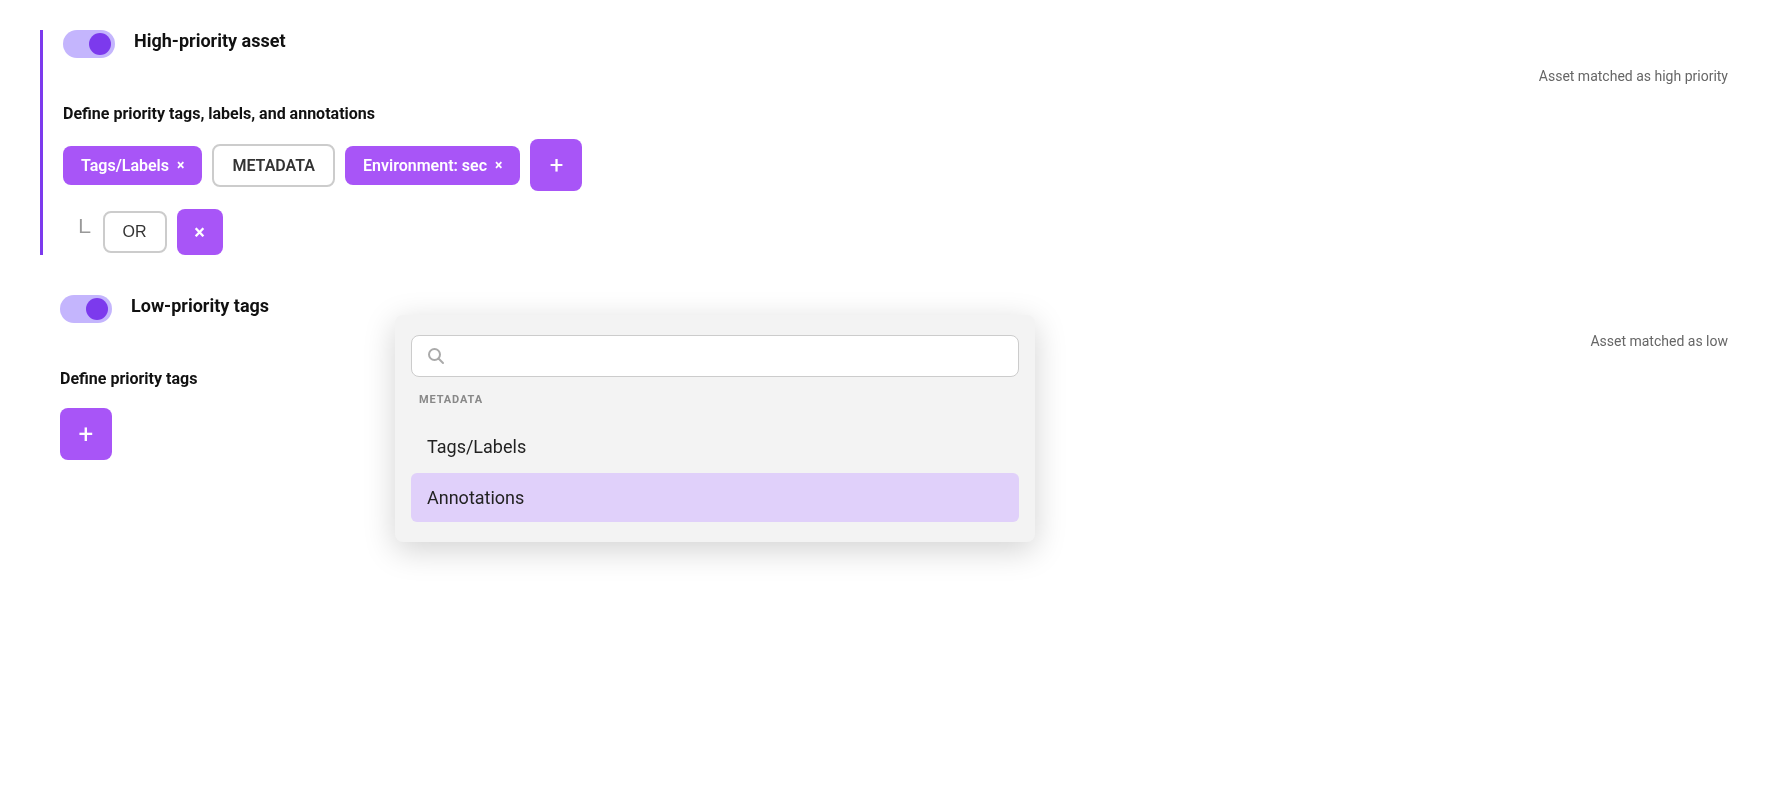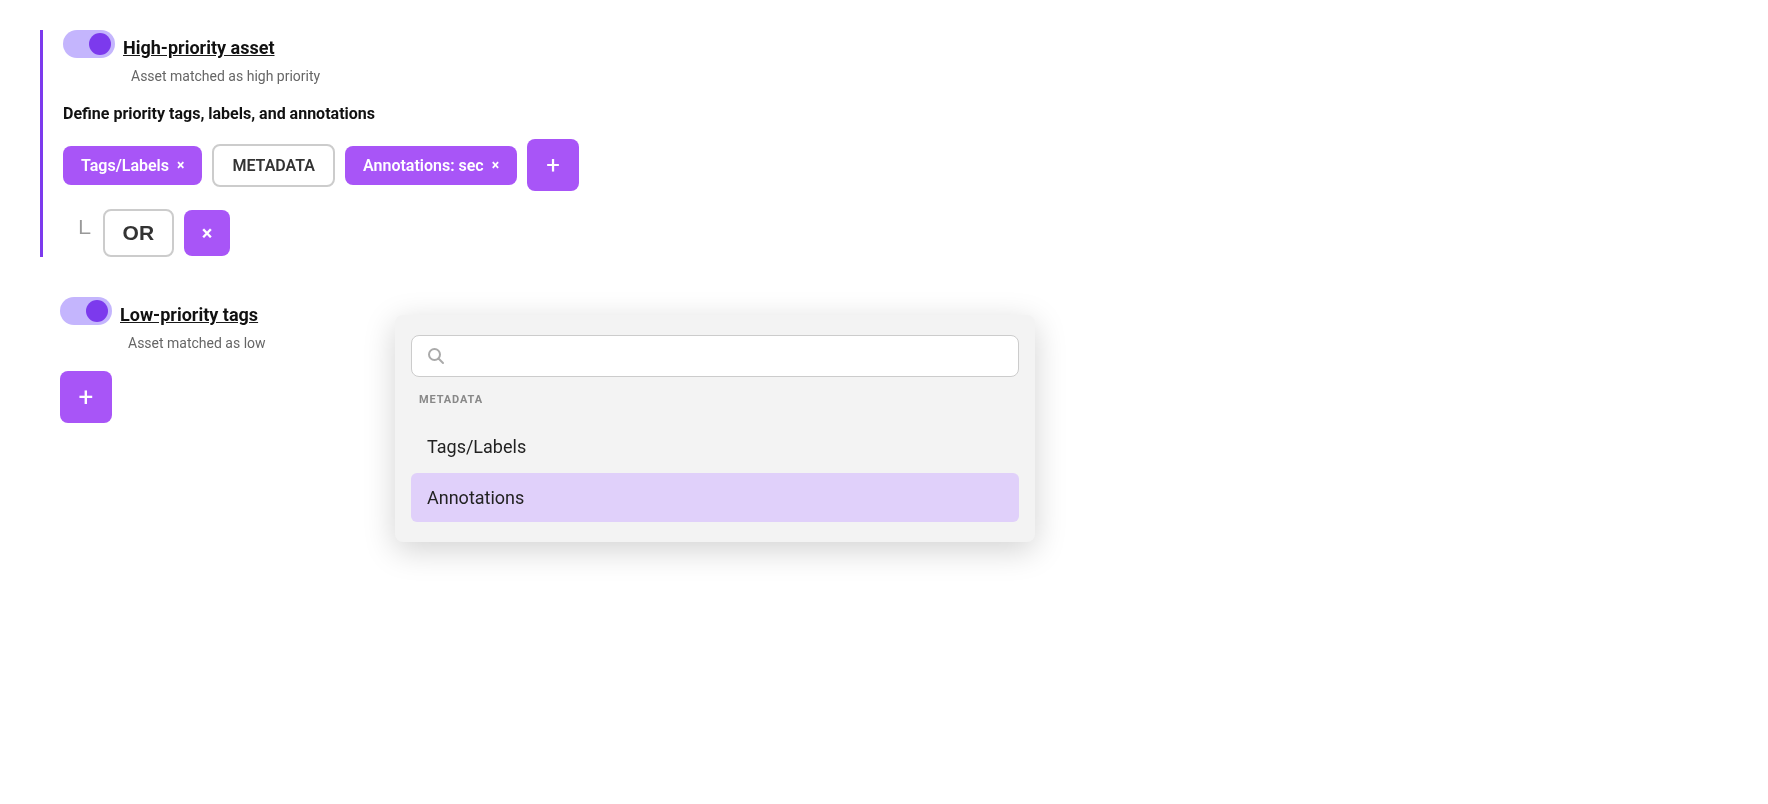--- a/index.html
+++ b/index.html
@@ -25,23 +25,22 @@
       display: flex;
       flex-direction: column;
       gap: 10px;
       padding-left: 20px;
       border-left: 3px solid #7c3aed;
       margin-bottom: 30px;
     }
 
     .section-header {
       display: flex;
-      align-items: flex-end;
-      gap: 8px;
-      text-decoration: underline;
+      align-items: flex-start;
+      gap: 19px;
     }
 
     .toggle-switch {
       position: relative;
       width: 52px;
       height: 28px;
       cursor: pointer;
     }
 
     .toggle-track {
@@ -71,20 +70,21 @@
     .section-title {
       font-size: 18px;
       font-weight: 700;
       color: #111;
     }
 
     .section-subtitle {
       font-size: 14px;
       color: #666;
       margin-left: 68px;
+      text-align: right;
     }
 
     .define-label {
       font-size: 16px;
       font-weight: 700;
       color: #111;
       margin-top: 10px;
     }
 
     
@@ -158,22 +158,22 @@
       line-height: 1;
       transform: scaleX(1.2);
       display: inline-block;
     }
 
     .or-button {
       padding: 10px 18px;
       background: #fff;
       border: 2px solid #ccc;
       border-radius: 8px;
-      font-size: 21px;
-      font-weight: 700;
+      font-size: 16px;
+      font-weight: 400;
       color: #333;
       cursor: pointer;
     }
 
     .close-button-purple {
       width: 46px;
       height: 46px;
       background: #a855f7;
       border: none;
       border-radius: 8px;
@@ -304,21 +304,21 @@
       <div class="chip chip-purple">
         <span>Tags/Labels</span>
         <span class="chip-close">×</span>
       </div>
 
       <div class="chip chip-gray">
         <span>METADATA</span>
       </div>
 
       <div class="chip chip-purple">
-        <span>Annotations: sec</span>
+        <span>Environment: sec</span>
         <span class="chip-close">×</span>
       </div>
 
       <div class="chip-add">
         <span>+</span>
       </div>
 
     </div>
 
     <div class="or-row">
@@ -339,20 +339,21 @@
       <div class="toggle-switch">
         <div class="toggle-track active">
           <div class="toggle-thumb"></div>
         </div>
       </div>
       <span class="section-title">Low-priority tags</span>
     </div>
 
     <div class="section-subtitle">Asset matched as low</div>
 
+    <div class="define-label">Define priority tags</div>
 
     <div class="add-plus-btn">
       <span>+</span>
     </div>
 
   </div>
 
   <div class="dropdown-panel">
 
     <div class="search-input-wrapper">

